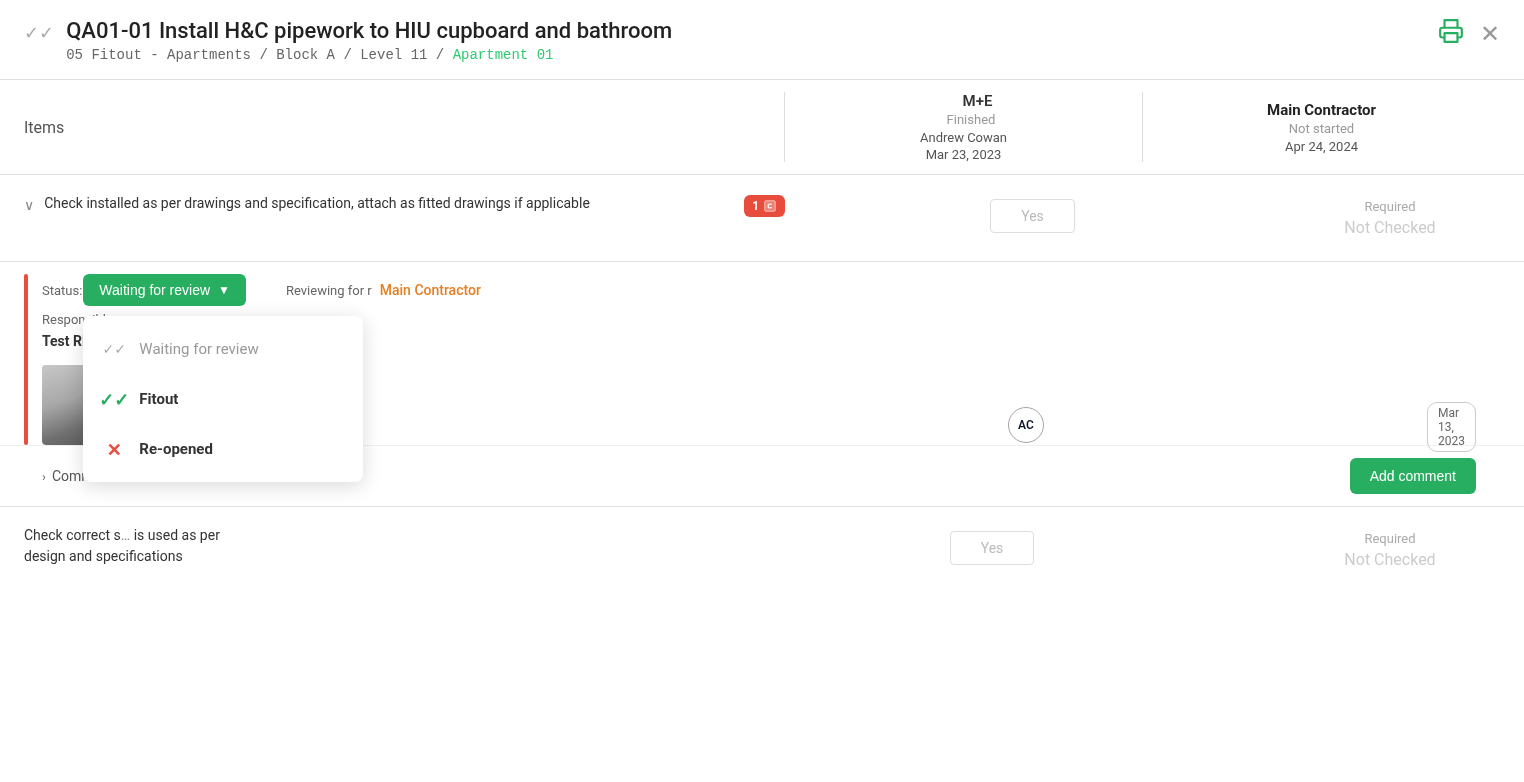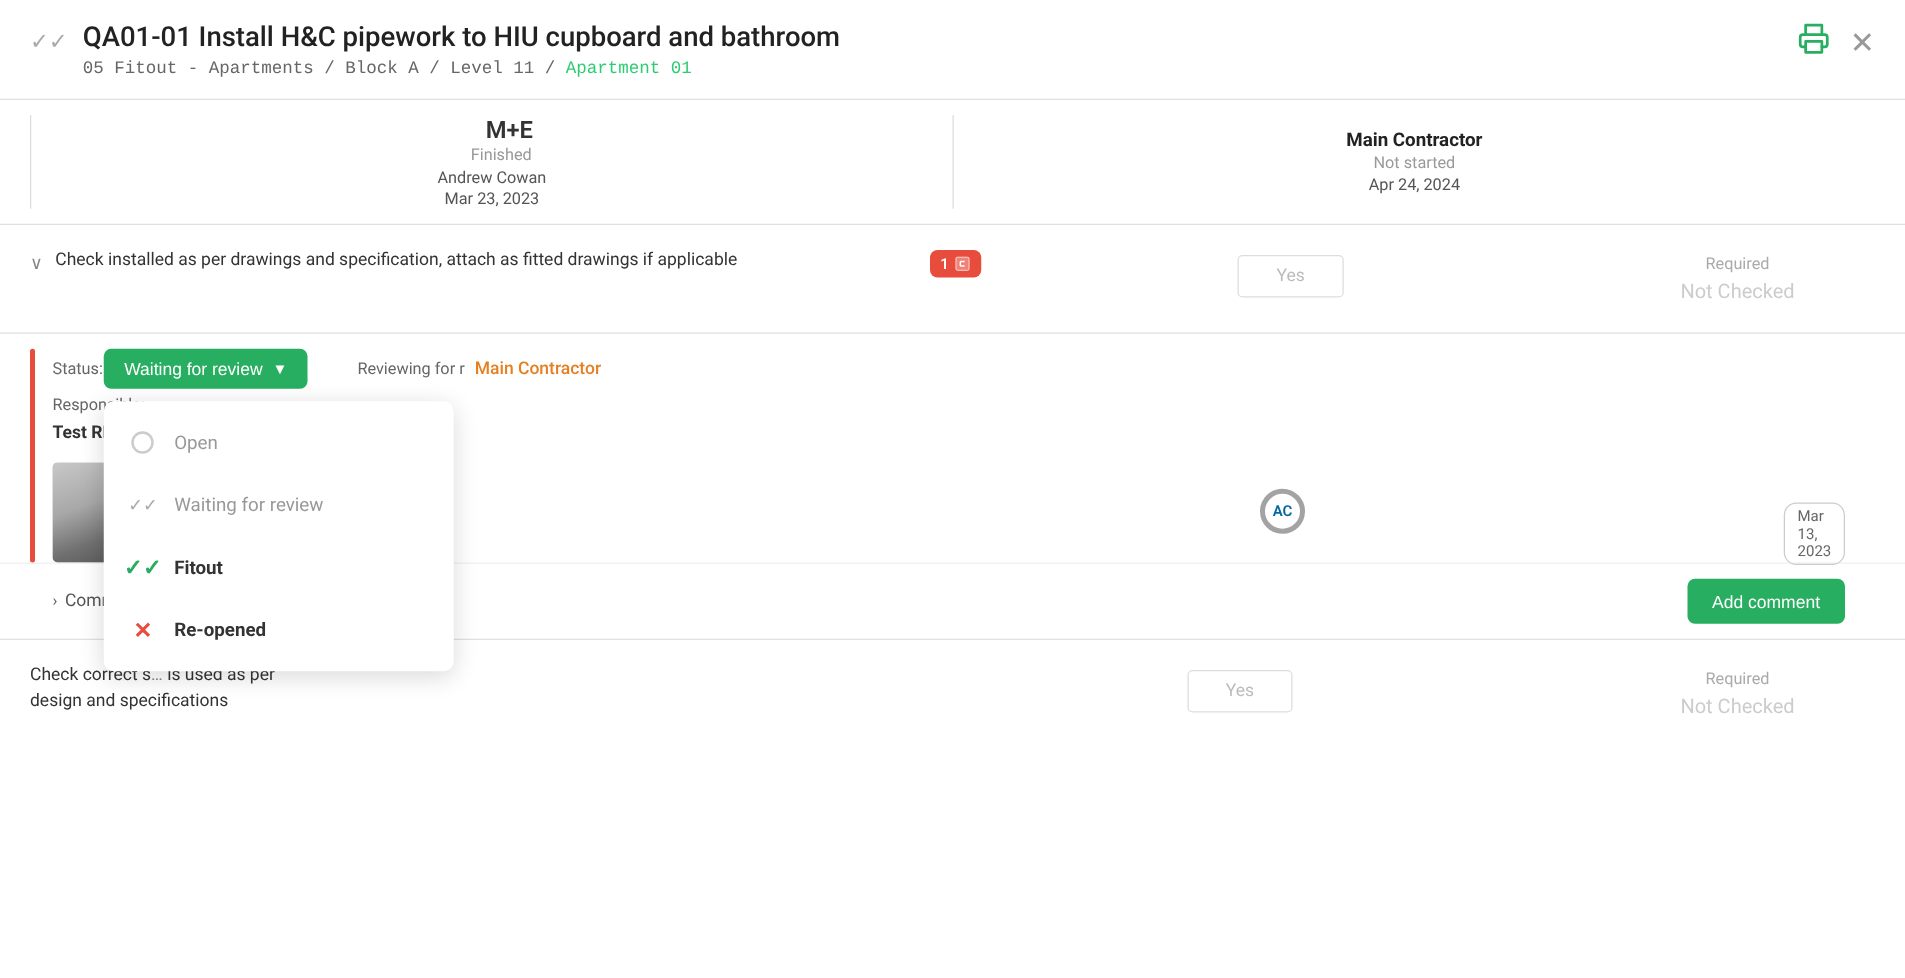--- a/index.html
+++ b/index.html
@@ -18,21 +18,21 @@
     .header-actions { display: flex; align-items: center; gap: 16px; }
     .header-print-icon { color: #2ecc71; font-size: 22px; cursor: pointer; }
     .header-close-icon { color: #999; font-size: 22px; cursor: pointer; font-weight: 300; }
 
     
     .columns-bar { display: flex; align-items: stretch; border-bottom: 1px solid #e0e0e0; background: #fff; padding: 0 24px; min-height: 90px; }
     .col-items { flex: 0 0 760px; display: flex; align-items: center; }
     .col-items-label { font-size: 16px; color: #555; }
     .col-divider { width: 1px; background: #ddd; margin: 12px 0; }
     .col-me { flex: 1; display: flex; flex-direction: column; align-items: center; justify-content: center; padding: 12px 20px; }
-    .col-me-name { font-size: 19px; font-weight: 600; color: #333; padding-left: 28px; }
+    .col-me-name { font-size: 15px; font-weight: 600; color: #333; padding-left: 28px; }
     .col-me-status { font-size: 13px; color: #999; margin-top: 2px; margin-left: 15px; }
     .col-me-user { font-size: 13px; color: #555; margin-top: 3px; }
     .col-me-date { font-size: 13px; color: #555; margin-top: 2px; }
     .col-divider2 { width: 1px; background: #ddd; margin: 12px 0; }
     .col-mc { flex: 1; display: flex; flex-direction: column; align-items: center; justify-content: center; padding: 12px 20px; }
     .col-mc-name { font-size: 15px; font-weight: 700; color: #222; }
     .col-mc-status { font-size: 13px; color: #999; margin-top: 2px; }
     .col-mc-date { font-size: 13px; color: #555; margin-top: 3px; }
 
     
@@ -62,21 +62,21 @@
     .photo-block { margin-top: 10px; }
     .photo-thumb { width: 80px; height: 80px; background: #ccc; border-radius: 4px; overflow: hidden; }
     .photo-img { width: 80px; height: 80px; background: linear-gradient(135deg, #b0b0b0 0%, #d0d0d0 50%, #888 100%); display: flex; align-items: flex-end; justify-content: center; }
 
     .reviewing-block { display: flex; flex-direction: column; gap: 6px; padding: 8px 0; margin-left: 40px; }
     .reviewing-row { display: flex; align-items: center; gap: 8px; }
     .reviewing-label { font-size: 13px; color: #666; }
     .reviewing-value { font-size: 14px; color: #e67e22; font-weight: 500; }
     .add-comment-btn { background: #27ae60; color: #fff; border: none; border-radius: 6px; padding: 10px 20px; font-size: 14px; cursor: pointer; margin-left: auto; margin-right: 24px; margin-bottom: 10px; display: block; }
 
-    .ac-avatar { width: 36px; height: 36px; border-radius: 50%; border: 4px solid #a3a3a3; background: #fff; display: flex; align-items: center; justify-content: center; font-size: 12px; font-weight: 600; color: #0369a1; position: absolute; right: 240px; top: 1px; }
+    .ac-avatar { width: 36px; height: 36px; border-radius: 50%; border: 1px solid #a3a3a3; background: #fff; display: flex; align-items: center; justify-content: center; font-size: 12px; font-weight: 600; color: #0f172a; position: absolute; right: 240px; top: 17px; }
     .date-badge { border: 1px solid #ccc; border-radius: 10px; padding: 3px 10px; font-size: 12px; color: #666; position: absolute; right: 24px; top: 12px; }
 
     
     .dropdown-menu { position: absolute; top: 42px; left: 0; background: #fff; border-radius: 8px; box-shadow: 0 4px 20px rgba(0,0,0,0.15); width: 280px; z-index: 100; padding: 8px 0; }
     .dropdown-item { display: flex; align-items: center; gap: 14px; padding: 14px 20px; cursor: pointer; font-size: 15px; color: #333; }
     .dropdown-item.active { font-weight: 400; color: #999; }
     .di-icon { width: 22px; height: 22px; display: flex; align-items: center; justify-content: center; }
     .di-circle { width: 18px; height: 18px; border-radius: 50%; border: 2px solid #ccc; }
     .di-check-gray { color: #aaa; font-size: 14px; }
     .di-check-green { color: #27ae60; font-size: 18px; font-weight: 700; }
@@ -111,20 +111,23 @@
           <polyline points="6 9 6 2 18 2 18 9"></polyline>
           <path d="M6 18H4a2 2 0 0 1-2-2v-5a2 2 0 0 1 2-2h16a2 2 0 0 1 2 2v5a2 2 0 0 1-2 2h-2"></path>
           <rect x="6" y="14" width="12" height="8"></rect>
         </svg>
       </span>
       <span class="header-close-icon" style="font-size:24px; color:#999; font-weight:300;">✕</span>
     </div>
   </div>
 
   <div class="columns-bar">
+    <div class="col-items">
+      <span class="col-items-label">Items</span>
+    </div>
     <div class="col-divider"></div>
     <div class="col-me">
       <div class="col-me-name">M+E</div>
       <div class="col-me-status">Finished</div>
       <div class="col-me-user">Andrew Cowan</div>
       <div class="col-me-date">Mar 23, 2023</div>
     </div>
     <div class="col-divider2"></div>
     <div class="col-mc">
       <div class="col-mc-name">Main Contractor</div>
@@ -164,26 +167,20 @@
       <div class="status-block">
         <div class="status-row">
           <span class="status-label">Status:</span>
           <div class="status-dropdown">
             <button class="status-dropdown-btn">
               <span>Waiting for review</span>
               <span class="dropdown-arrow">▼</span>
             </button>
 
             <div class="dropdown-menu">
-              <div class="dropdown-item">
-                <div class="di-icon">
-                  <div class="di-circle"></div>
-                </div>
-                <span class="dropdown-item-label-gray">Open</span>
-              </div>
               <div class="dropdown-item active">
                 <div class="di-icon">
                   <span class="di-check-gray">✓✓</span>
                 </div>
                 <span class="dropdown-item-label-gray">Waiting for review</span>
               </div>
               <div class="dropdown-item">
                 <div class="di-icon">
                   <span class="di-check-green">✓✓</span>
                 </div>

